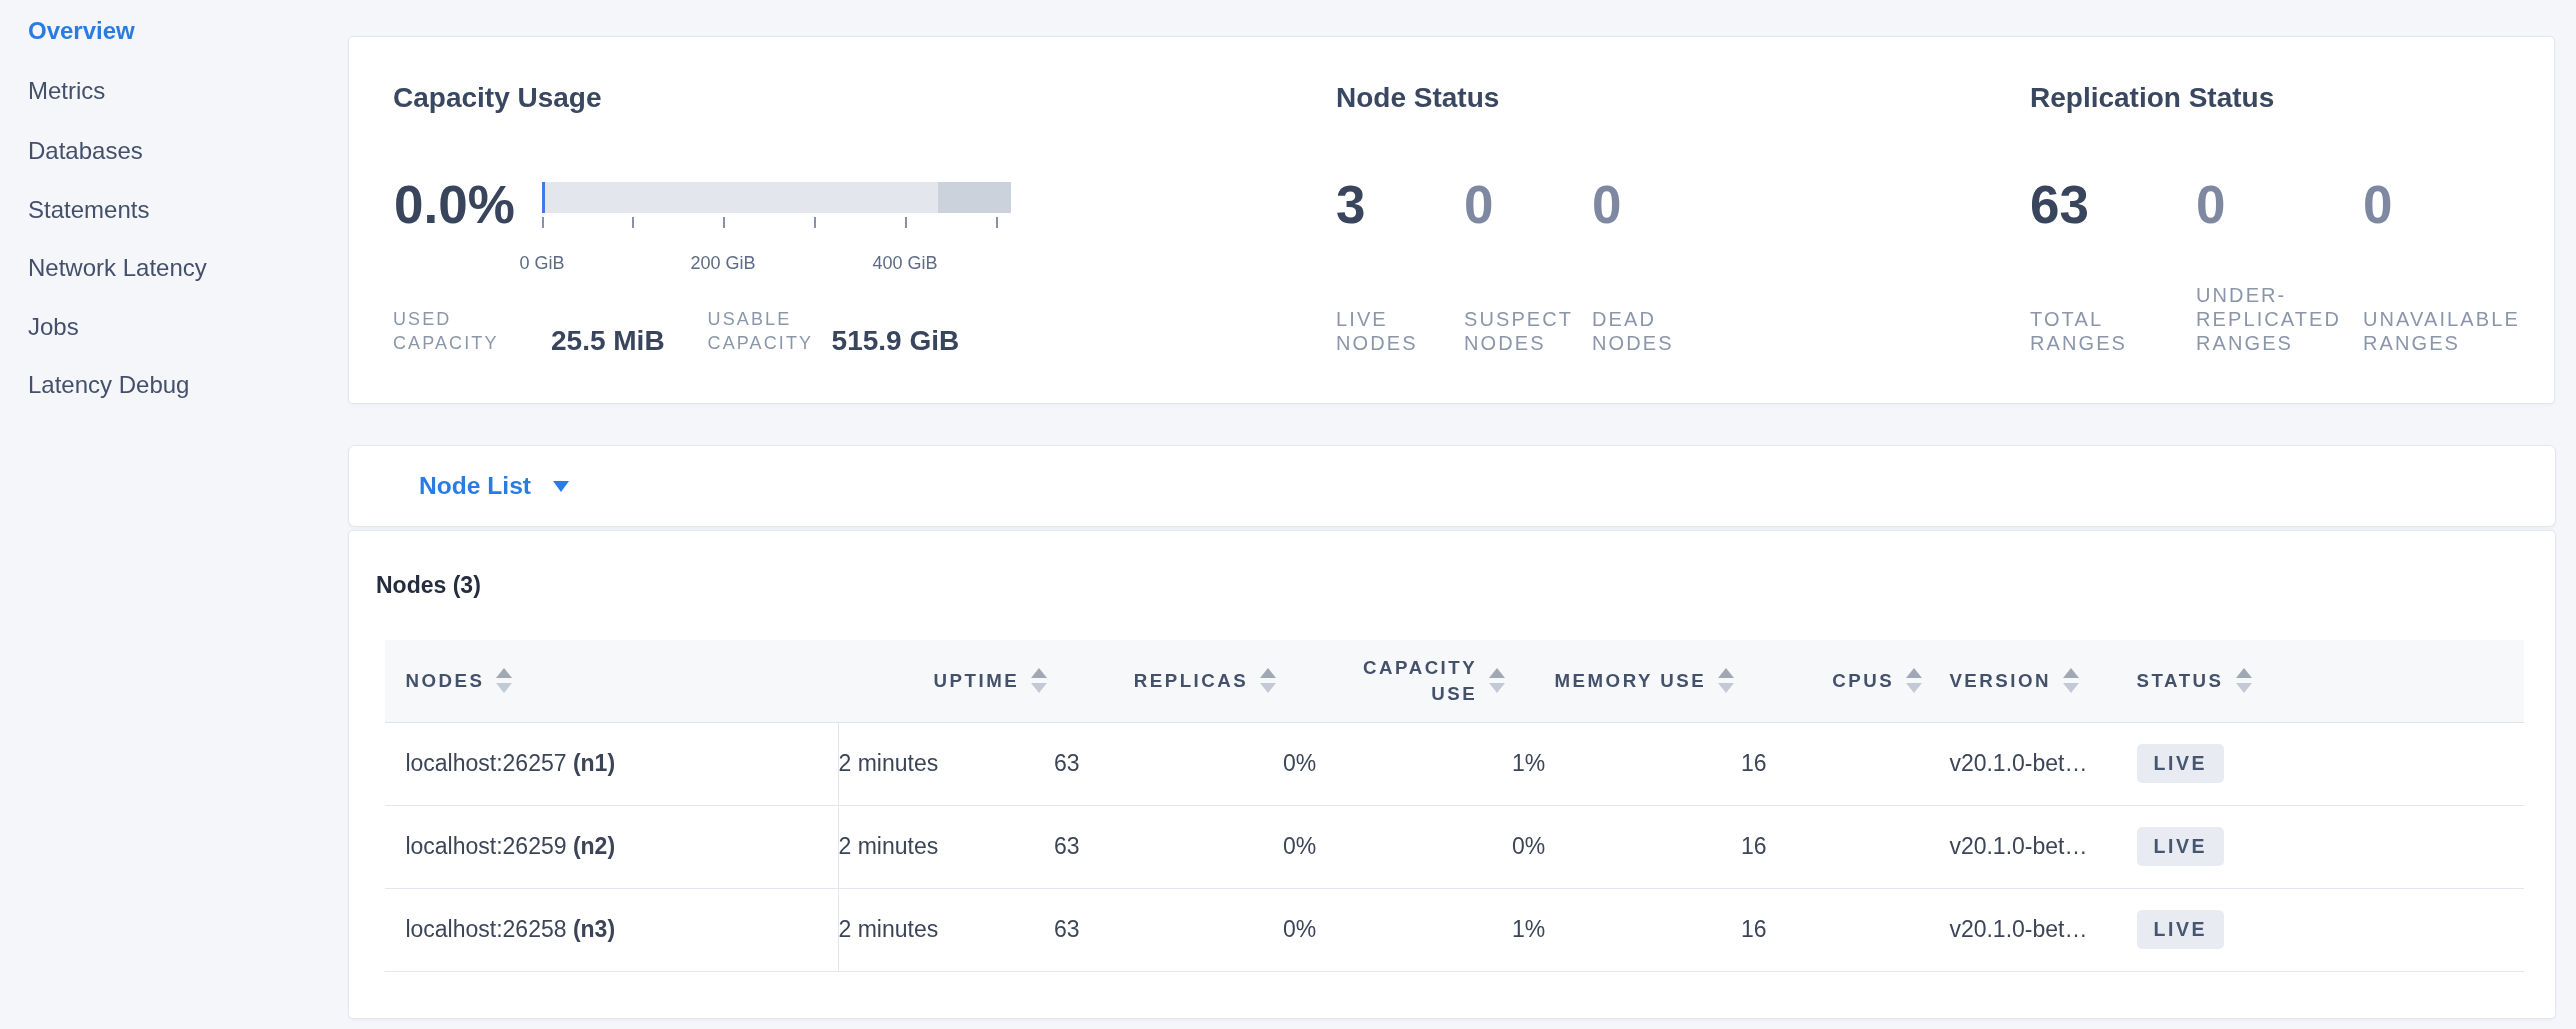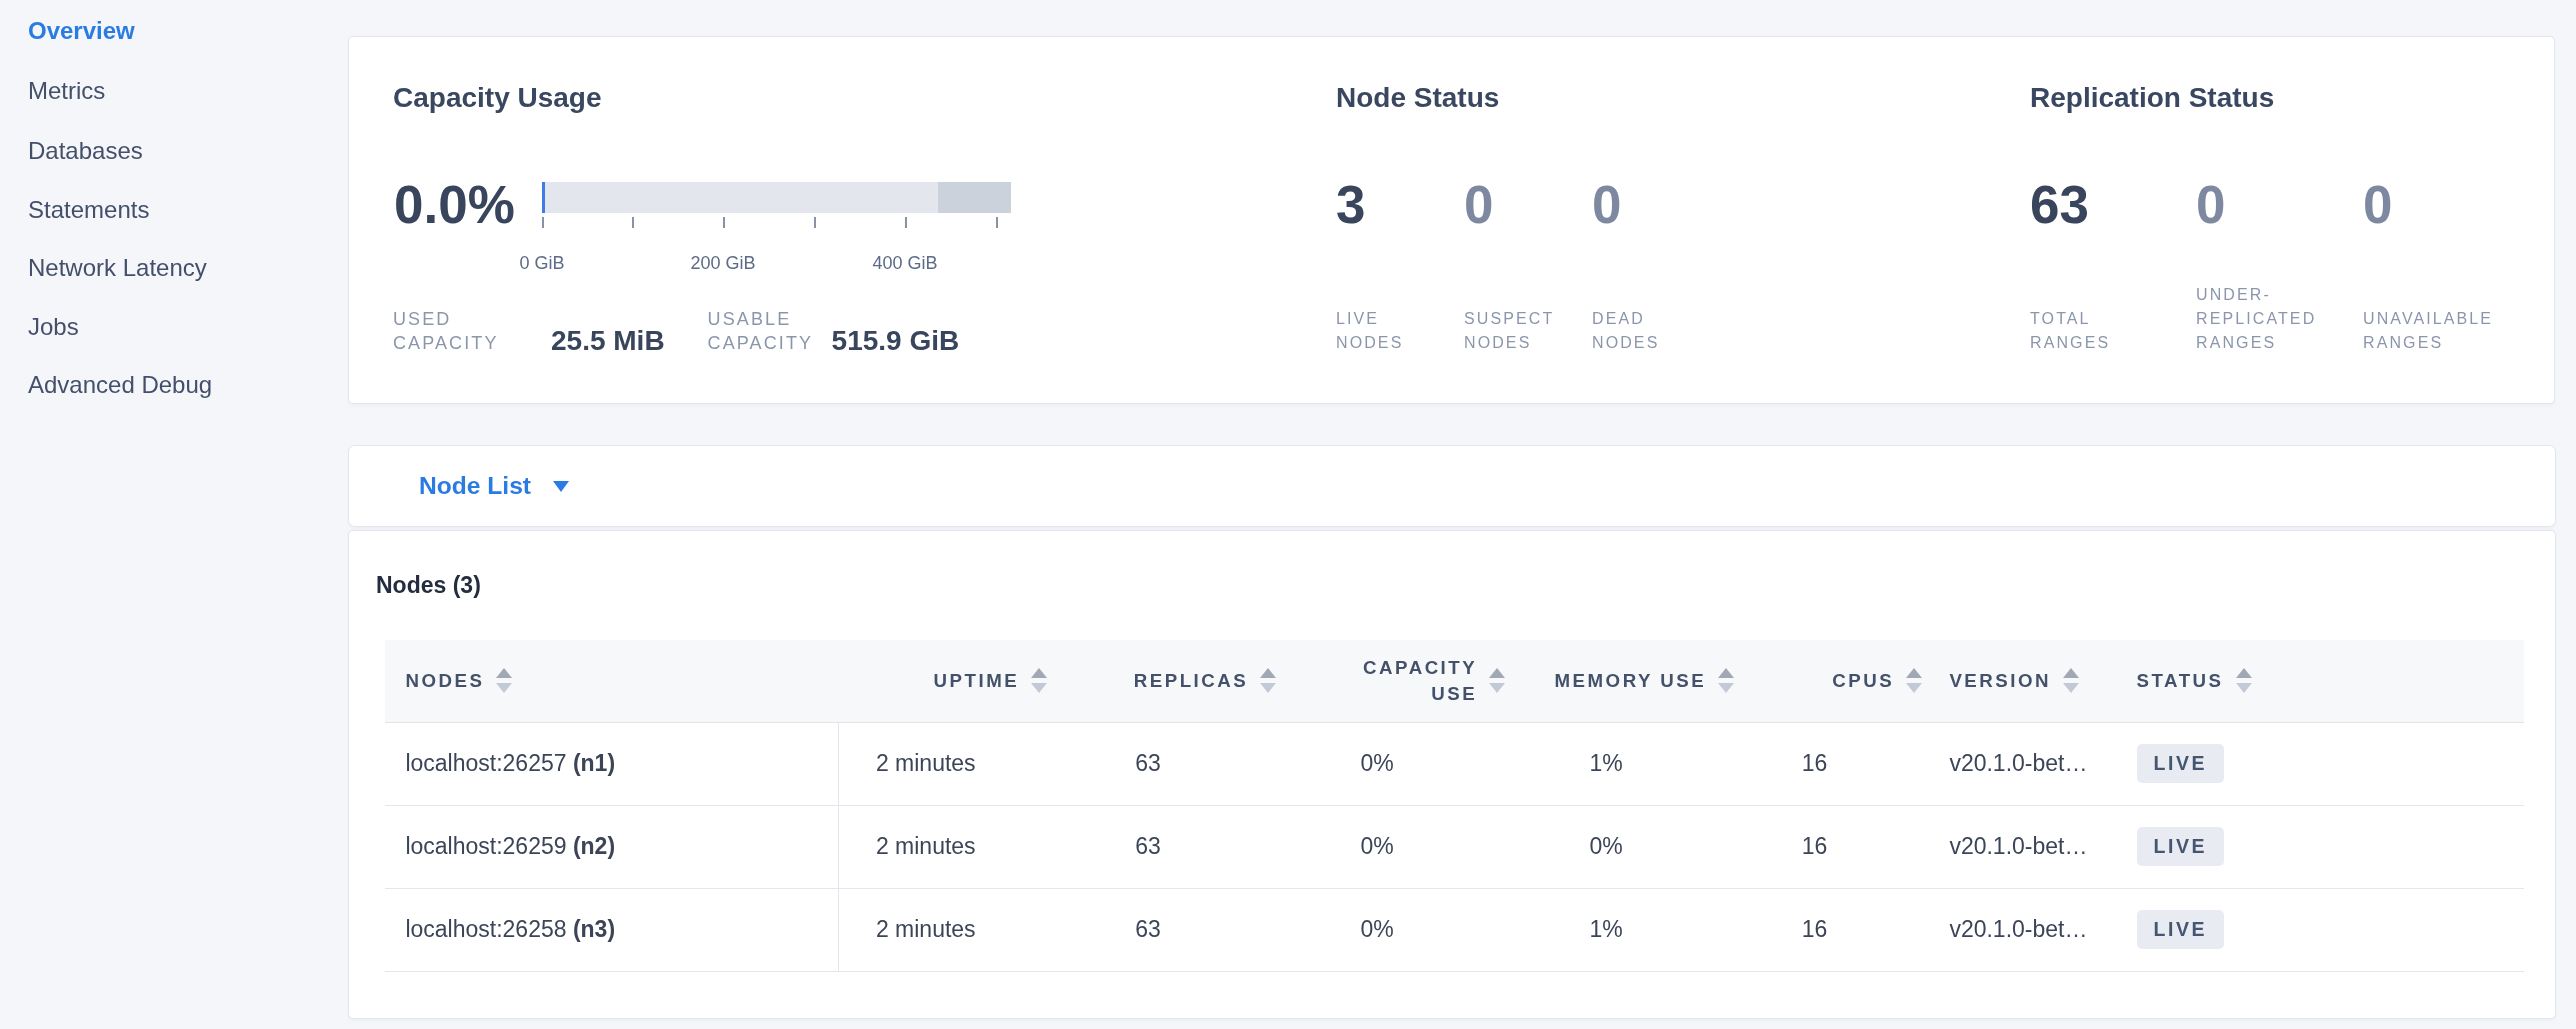--- a/index.html
+++ b/index.html
@@ -19,21 +19,21 @@
   #card-nodelist{ left:348px; top:445px; width:2208px; height:82px; border-radius:6.8px; }
   #card-nodes  { left:348px; top:530px; width:2208px; height:489px; }
 
   
   .sec-title { position:absolute; top:45px; font-size:28px; font-weight:bold; color:#3a4760; white-space:nowrap; }
   .big-row { position:absolute; top:141px; display:flex; }
   .big-num { font-size:53px; line-height:54px; font-weight:700; color:#39455c; }
   .big-num.dim { color:#7e89a1; }
 
   .metric-col { display:flex; flex-direction:column; height:177px; }
-  .metric-label { margin-top:auto; font-size:16px; line-height:24px; letter-spacing:2.1px;
+  .metric-label { margin-top:auto; font-size:20px; line-height:24px; letter-spacing:2.1px;
                   color:#8b96ab; white-space:pre-line; }
 
   
   .gauge { position:absolute; left:193px; top:145px; width:469px; height:31px; background:#e3e6ed; }
   .gauge-dark { position:absolute; right:0; top:0; height:31px; width:73px; background:#ccd2dc; }
   .gauge-used { position:absolute; left:0; top:0; height:31px; width:3.4px; background:#3f7ce8; }
   .tick { position:absolute; top:180px; width:1.7px; height:11px; background:#8892a6; }
   .tick-label { position:absolute; top:216px; font-size:18px; color:#5d6b86; transform:translateX(-50%); white-space:nowrap; }
 
   .cap-stats { position:absolute; left:44px; top:270px; display:flex; align-items:flex-end; }
@@ -66,39 +66,39 @@
   .th-inner.left  { justify-content:flex-start; padding-left:20.4px; }
   .sort-arrows { display:inline-flex; flex-direction:column; align-items:center; margin-left:12px; flex:none; }
   .sa-up   { width:0; height:0; border-left:8.5px solid transparent; border-right:8.5px solid transparent;
              border-bottom:10.2px solid #a0a8b6; }
   .sa-down { width:0; height:0; margin-top:5.1px; border-left:8.5px solid transparent; border-right:8.5px solid transparent;
              border-top:10.2px solid #c4cad5; }
 
   .table tbody td { height:83px; border-bottom:0.8px solid #e3e6ec; font-size:23px; color:#3c4558;
                     vertical-align:middle; background:#fff; }
   .table tbody td.first { border-right:0.8px solid #e3e6ec; padding-left:20.4px; }
-  .table tbody td.right { text-align:center; padding-right:41px; }
+  .table tbody td.right { text-align:left; padding-right:41px; }
   .table tbody td.left-pad { padding-left:20.4px; }
   .table tbody td.status-cell { padding-left:13.6px; }
   .node-id { font-weight:bold; }
 
   .badge-live { display:inline-block; background:#e8ebf2; color:#475670; font-size:19.5px; font-weight:bold;
                 letter-spacing:2.5px; padding:9.3px 17px; border-radius:5.1px; line-height:20.4px; }
 </style>
 </head>
 <body>
 
 <div class="sidebar">
   <div class="nav-item active" style="top:14.4px;">Overview</div>
   <div class="nav-item" style="top:74px;">Metrics</div>
   <div class="nav-item" style="top:134px;">Databases</div>
   <div class="nav-item" style="top:193px;">Statements</div>
   <div class="nav-item" style="top:251px;">Network Latency</div>
   <div class="nav-item" style="top:310px;">Jobs</div>
-  <div class="nav-item" style="top:368px;">Advanced Debug</div>
+  <div class="nav-item" style="top:368px;">Latency Debug</div>
 </div>
 
 <div class="card" id="card-summary">
 
   <div class="sec-title" style="left:44px;">Capacity Usage</div>
   <div class="big-row" style="left:45px;">
     <div class="big-num">0.0%</div>
   </div>
 
   <div class="gauge">

